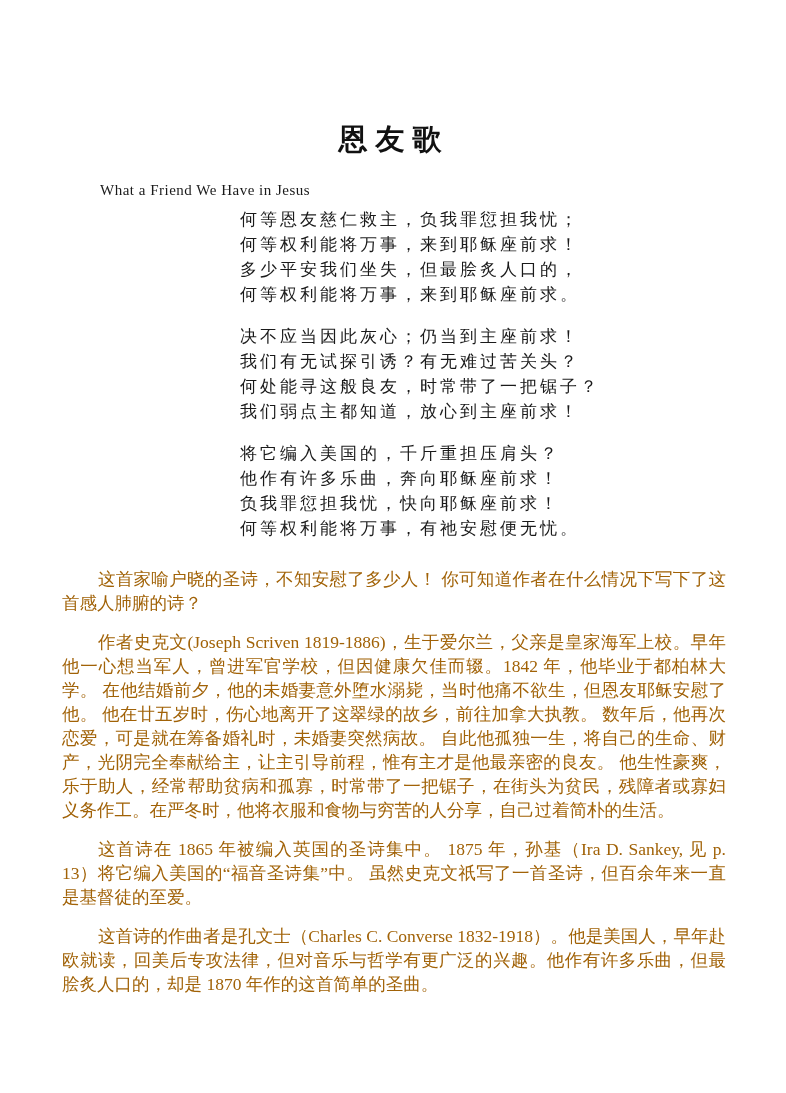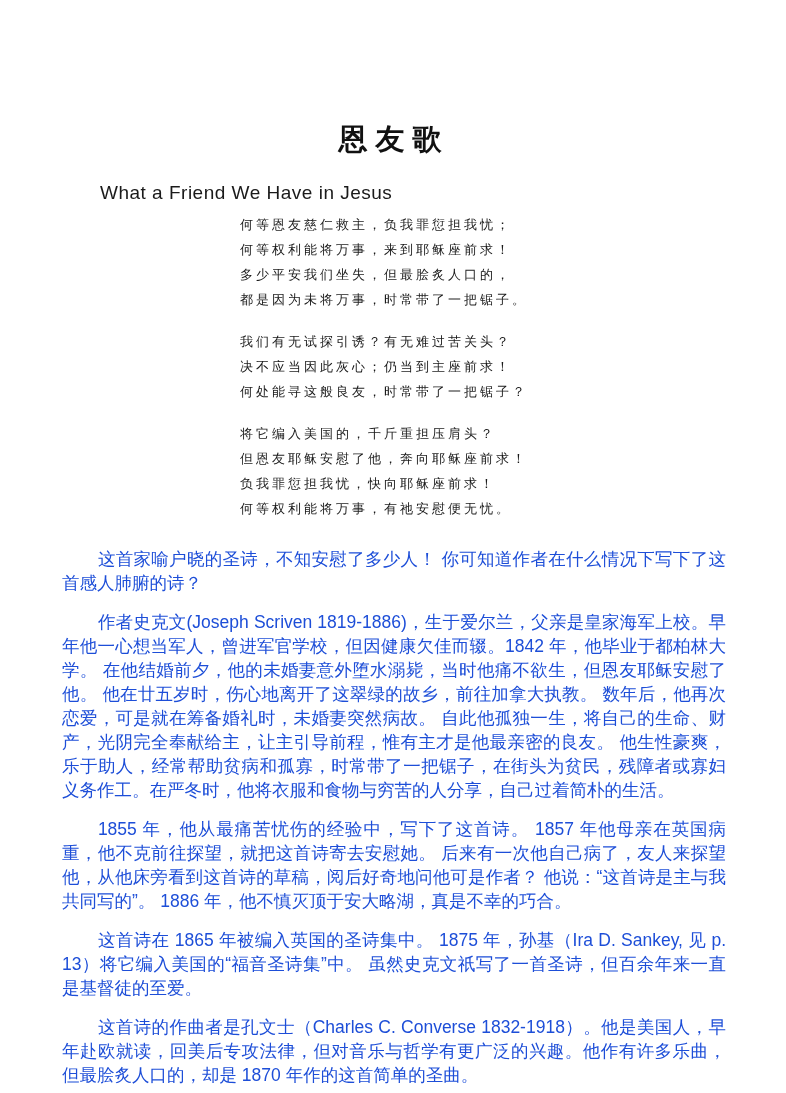--- a/index.html
+++ b/index.html
@@ -8,94 +8,94 @@
     background: #ffffff;
   }
   .page {
     position: relative;
     width: 786px;
     height: 1093px;
     box-sizing: border-box;
     background: #ffffff;
     color: #151515;
     padding: 120px 60px 0 62px;
-    font-family: Liberation Sans, sans-serif;
+    font-family: Liberation Serif, serif;
     overflow: hidden;
   }
   .title {
     margin: 0 0 22px 0;
     text-align: center;
     font-size: 29px;
     font-weight: bold;
     letter-spacing: 8px;
     color: #111;
   }
   .subtitle {
     margin: 0 0 8px 38px;
-    font-size: 19px;
+    font-size: 15px;
     letter-spacing: 0.5px;
     color: #1a1a1a;
   }
   .hymn {
     margin-left: 178px;
     margin-bottom: 26px;
   }
   .stanza {
     margin: 0 0 17px 0;
   }
   .hymn-line {
-    font-size: 13px;
+    font-size: 17px;
     line-height: 25px;
     letter-spacing: 3px;
     color: #1a1a1a;
     white-space: nowrap;
   }
   .prose {
     margin: 0;
   }
   .body-para {
     margin: 0 0 15px 0;
     font-size: 17.5px;
     line-height: 24px;
     text-align: justify;
     text-indent: 2.05em;
-    color: #1d4ed8;
+    color: #a16207;
   }
 </style>
 </head>
 <body>
 
 <div class="page">
 
   <h1 class="title">恩友歌</h1>
 
   <p class="subtitle">What a Friend We Have in Jesus</p>
 
   <div class="hymn">
     <div class="stanza">
       <div class="hymn-line">何等恩友慈仁救主，负我罪愆担我忧；</div>
       <div class="hymn-line">何等权利能将万事，来到耶稣座前求！</div>
       <div class="hymn-line">多少平安我们坐失，但最脍炙人口的，</div>
-      <div class="hymn-line">都是因为未将万事，时常带了一把锯子。</div>
+      <div class="hymn-line">何等权利能将万事，来到耶稣座前求。</div>
     </div>
     <div class="stanza">
+      <div class="hymn-line">决不应当因此灰心；仍当到主座前求！</div>
       <div class="hymn-line">我们有无试探引诱？有无难过苦关头？</div>
-      <div class="hymn-line">决不应当因此灰心；仍当到主座前求！</div>
       <div class="hymn-line">何处能寻这般良友，时常带了一把锯子？</div>
+      <div class="hymn-line">我们弱点主都知道，放心到主座前求！</div>
     </div>
     <div class="stanza">
       <div class="hymn-line">将它编入美国的，千斤重担压肩头？</div>
-      <div class="hymn-line">但恩友耶稣安慰了他，奔向耶稣座前求！</div>
+      <div class="hymn-line">他作有许多乐曲，奔向耶稣座前求！</div>
       <div class="hymn-line">负我罪愆担我忧，快向耶稣座前求！</div>
       <div class="hymn-line">何等权利能将万事，有祂安慰便无忧。</div>
     </div>
   </div>
 
   <div class="prose">
     <p class="body-para">这首家喻户晓的圣诗，不知安慰了多少人！ 你可知道作者在什么情况下写下了这首感人肺腑的诗？</p>
     <p class="body-para">作者史克文(Joseph Scriven 1819-1886)，生于爱尔兰，父亲是皇家海军上校。早年他一心想当军人，曾进军官学校，但因健康欠佳而辍。1842 年，他毕业于都柏林大学。 在他结婚前夕，他的未婚妻意外堕水溺毙，当时他痛不欲生，但恩友耶稣安慰了他。 他在廿五岁时，伤心地离开了这翠绿的故乡，前往加拿大执教。 数年后，他再次恋爱，可是就在筹备婚礼时，未婚妻突然病故。 自此他孤独一生，将自己的生命、财产，光阴完全奉献给主，让主引导前程，惟有主才是他最亲密的良友。 他生性豪爽，乐于助人，经常帮助贫病和孤寡，时常带了一把锯子，在街头为贫民，残障者或寡妇义务作工。在严冬时，他将衣服和食物与穷苦的人分享，自己过着简朴的生活。</p>
-    <p class="body-para">1855 年，他从最痛苦忧伤的经验中，写下了这首诗。 1857 年他母亲在英国病重，他不克前往探望，就把这首诗寄去安慰她。 后来有一次他自己病了，友人来探望他，从他床旁看到这首诗的草稿，阅后好奇地问他可是作者？ 他说：“这首诗是主与我共同写的”。 1886 年，他不慎灭顶于安大略湖，真是不幸的巧合。</p>
     <p class="body-para">这首诗在 1865 年被编入英国的圣诗集中。 1875 年，孙基（Ira D. Sankey, 见 p. 13）将它编入美国的“福音圣诗集”中。 虽然史克文祇写了一首圣诗，但百余年来一直是基督徒的至爱。</p>
     <p class="body-para">这首诗的作曲者是孔文士（Charles C. Converse 1832-1918）。他是美国人，早年赴欧就读，回美后专攻法律，但对音乐与哲学有更广泛的兴趣。他作有许多乐曲，但最脍炙人口的，却是 1870 年作的这首简单的圣曲。</p>
 
   </div>
 
 </div>
 
 </body></html>

